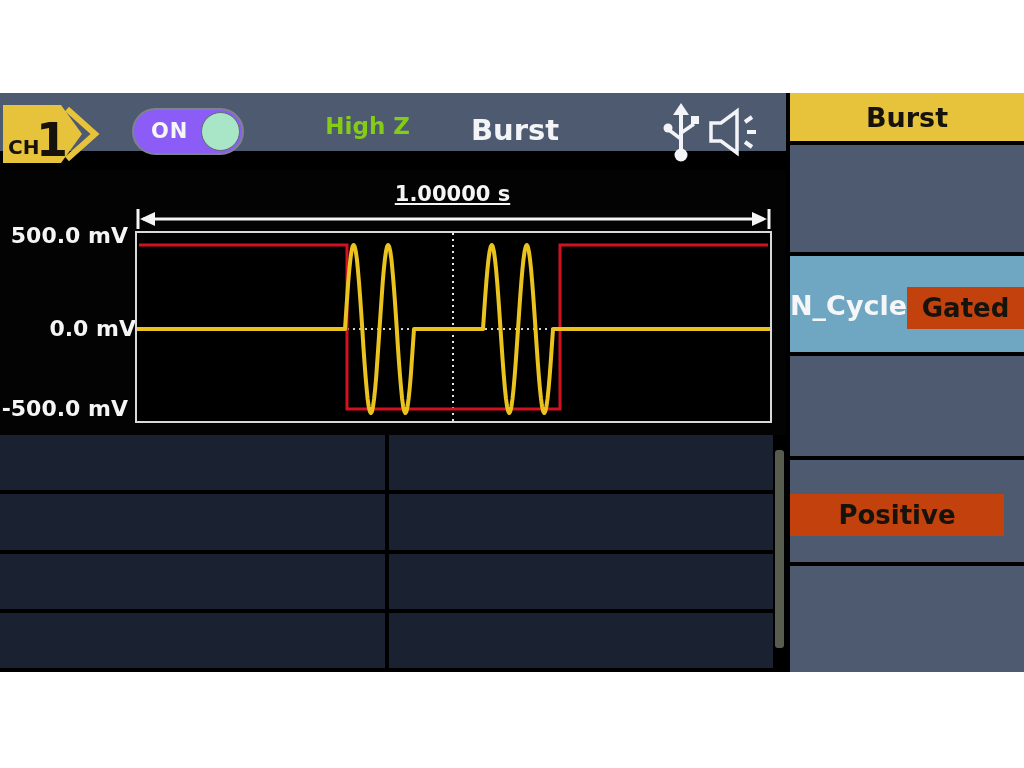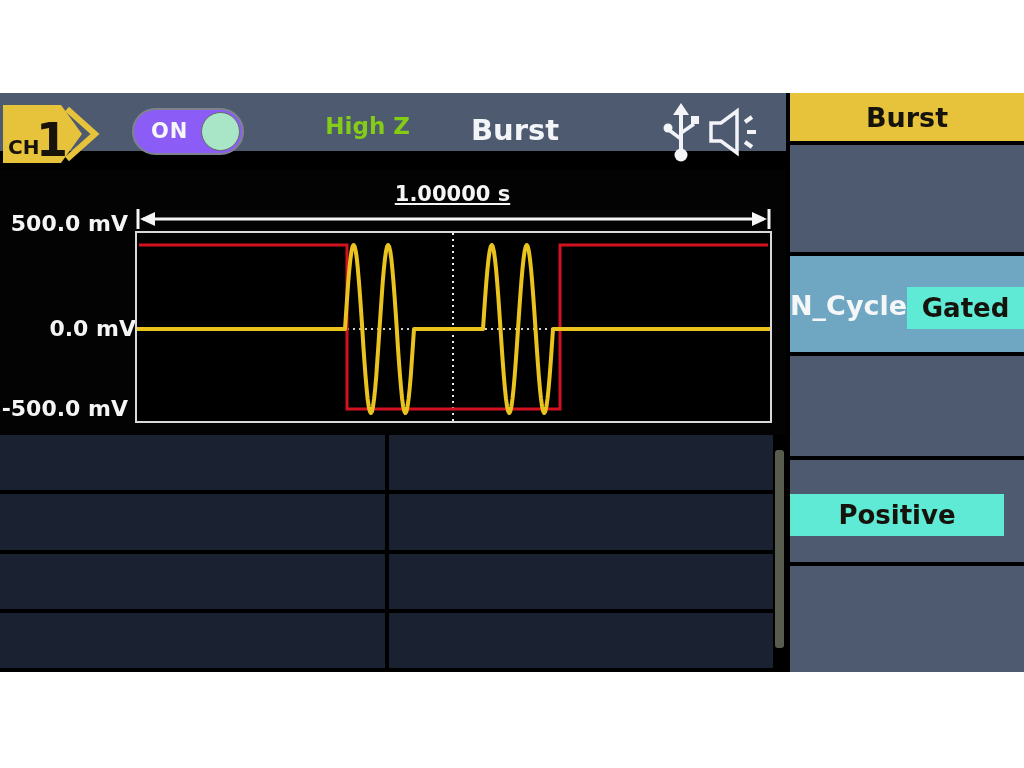--- a/index.html
+++ b/index.html
@@ -20,21 +20,21 @@
   .mode { position:absolute; left:450px; top:20px; width:130px; text-align:center;
     color:#f2f4f7; font-size:29px; }
   .icn { position:absolute; }
 
   
   .wave-panel { position:absolute; left:0; top:77px; width:786px; height:265px; background:#030303; }
   .time-label { position:absolute; left:135px; top:12px; width:635px; text-align:center;
     color:#f5f5f5; font-size:21px;text-decoration:underline; }
   .span-arrow { position:absolute; left:135px; top:38px; }
   .ylab { position:absolute; width:128px; text-align:right; color:#f5f5f5; font-size:22px; }
-  .ylab.top { left:0; top:41px; }
+  .ylab.top { left:0; top:53px; }
   .ylab.mid { left:8px; top:146px; }
   .ylab.bot { left:0; top:226px; }
   .plot { position:absolute; left:135px; top:61px; width:637px; height:192px;
     border:2px solid #d9d9d9; background:#000; }
 
   
   .grid { position:absolute; left:0; top:342px; width:773px; height:233px;
     display:grid; grid-template-columns:1fr 1fr; grid-template-rows:repeat(4,1fr);
     gap:4px; background:#000; }
   .cell { background:#1a2130; }
@@ -46,21 +46,21 @@
     background:#000; display:flex; flex-direction:column; gap:4px; }
   .sb-header { height:48px; background:#e6c33a; color:#15130c; font-size:27px;
     display:flex; align-items:center; justify-content:center; }
   .sb-blank1 { height:107px; background:#4d5a70; }
   .sb-item { display:flex; align-items:center; }
   .sb-item.selected { height:96px; background:#6fa6c2; }
   .sb-item.normal { height:102px; background:#4d5a70; }
   .sb-blank2 { height:100px; background:#4d5a70; }
   .sb-blank3 { flex:1; background:#4d5a70; }
   .sb-label { color:#f4f6f8; font-size:27px; margin-top:3px; }
-  .sb-value { width:214px; height:42px; background:#5eead4; color:#15130c; font-size:26px;
+  .sb-value { width:214px; height:42px; background:#c2410c; color:#15130c; font-size:26px;
     display:flex; align-items:center; justify-content:center; margin-top:8px; }
 </style>
 </head>
 <body>
 
 <div class="stage">
 
   <header class="topbar">
     <svg class="ch-badge" viewBox="0 0 106 58">
       <polygon points="0,0 58,0 79,29 58,58 0,58" fill="#e6c33a"></polygon>

